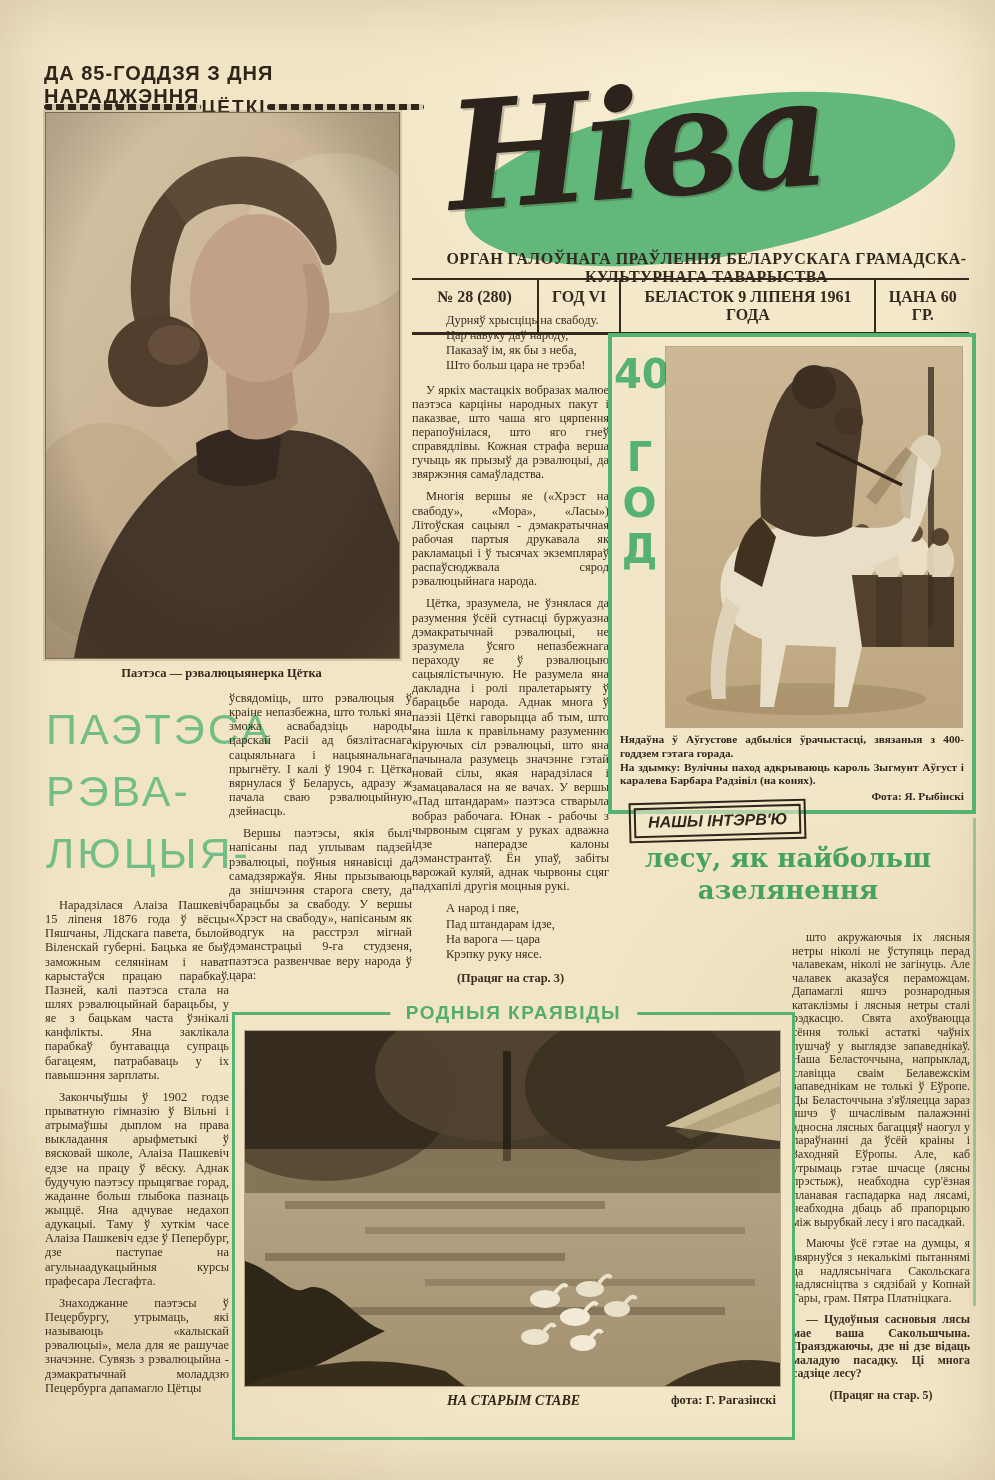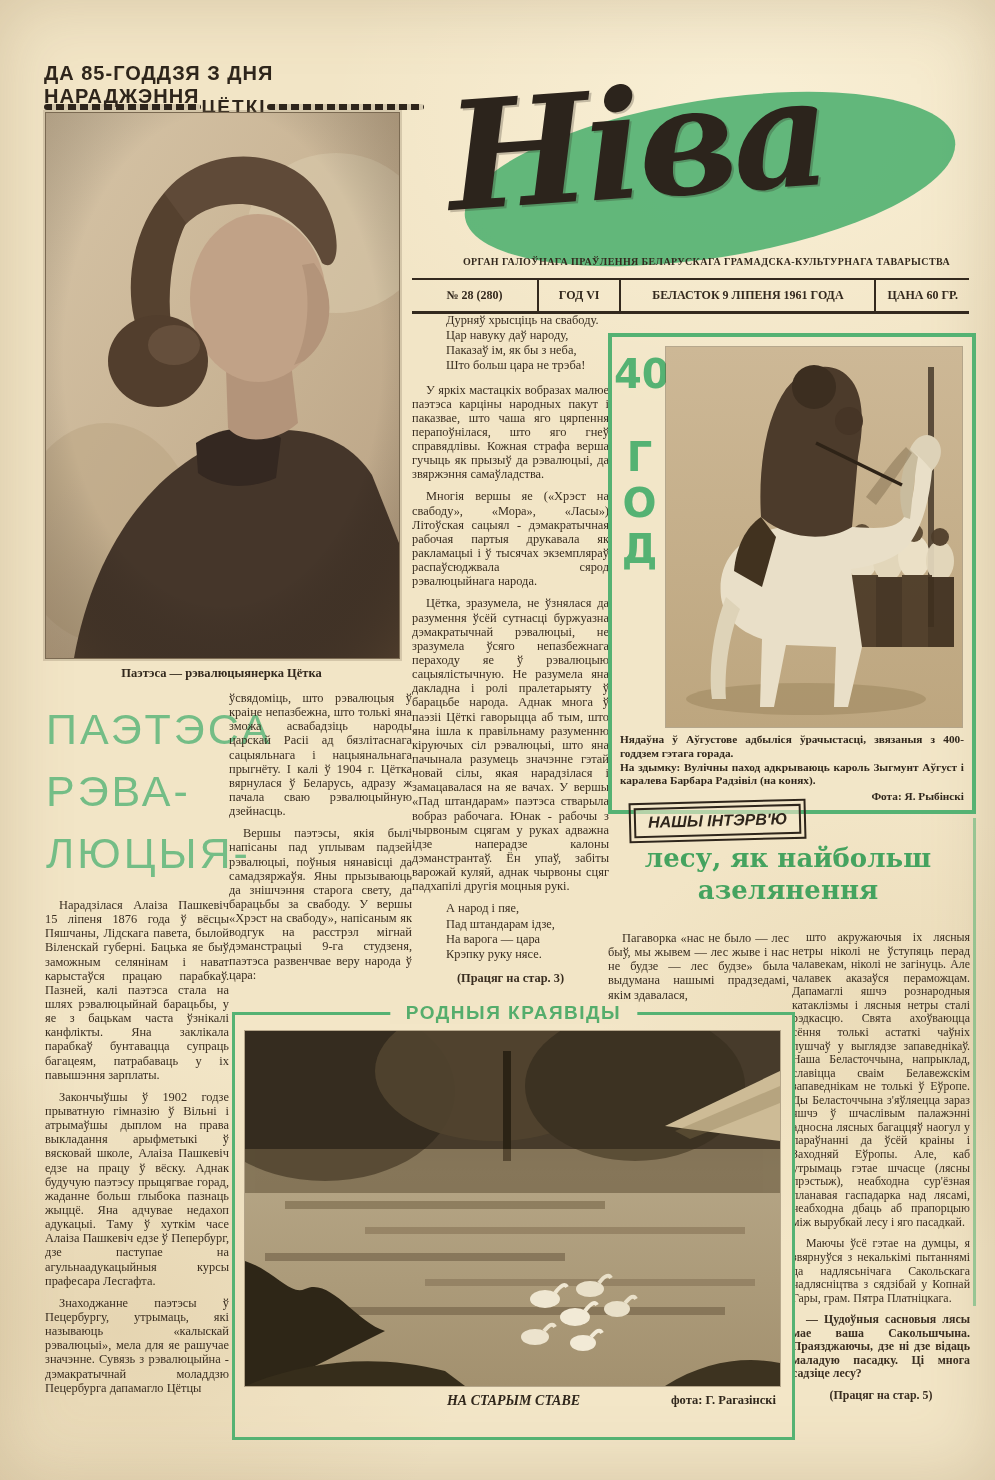--- a/index.html
+++ b/index.html
@@ -26,25 +26,25 @@
     box-shadow:0 0 0 2px rgba(123,106,82,.25);overflow:hidden;background:#c9b698;}
   .portrait svg{display:block;}
   .portrait-cap{left:45px;top:666px;width:353px;text-align:center;font-weight:bold;font-size:12.5px;color:#32281d;}
   
   .swash{left:462px;top:100px;width:496px;height:158px;background:#55b273;border-radius:50%;
     transform:rotate(-9deg);opacity:.92;}
   .nameplate{left:448px;top:42px;width:520px;height:215px;
     font-family:"DejaVu Serif",serif;font-style:italic;font-weight:bold;font-size:150px;
     color:#2c241c;transform:rotate(-4deg);letter-spacing:-4px;line-height:1.3;
     text-shadow:2px 2px 0 rgba(44,36,28,.25);}
-  .subtitle{left:443px;top:256px;width:527px;text-align:center;font-weight:bold;font-size:10px;
+  .subtitle{left:443px;top:250px;width:527px;text-align:center;font-weight:bold;font-size:16px;
     letter-spacing:.4px;color:#33291e;}
   
   .issuebar{left:412px;top:278px;width:557px;display:flex;border-top:2px solid #33291e;border-bottom:3px solid #33291e;}
-  .issuebar .cell{padding:8px 4px;font-weight:bold;font-size:12px;text-align:center;color:#33291e;}
+  .issuebar .cell{padding:8px 4px;font-weight:bold;font-size:16px;text-align:center;color:#33291e;}
   .issuebar .cell + .cell{border-left:2px solid #33291e;}
   .c1{width:21%;} .c2{width:13%;} .c3{width:44%;} .c4{flex:1;}
   
   .col{font-size:12.4px;line-height:1.14;text-align:justify;color:#3a2e21;overflow:hidden;}
   .col p{margin:0 0 8px 0;text-indent:14px;}
   .poem{margin:0 0 9px 0;padding-left:34px;line-height:1.22;}
   .poem div{white-space:nowrap;}
   .cont{font-weight:bold;text-align:center;text-indent:0 !important;}
   .centercol{left:412px;top:313px;width:197px;height:684px;}
   .leftcol1{left:45px;top:898px;width:184px;height:572px;}
@@ -201,23 +201,20 @@
       <div>Нядаўна ў Аўгустове адбыліся ўрачыстасці, звязаныя з 400-годдзем гэтага горада.</div>
       <div>На здымку: Вулічны паход адкрываюць кароль Зыгмунт Аўгуст і каралева Барбара Радзівіл (на конях).</div>
       <div class="credit">Фота: Я. Рыбінскі</div>
     </div>
   </div>
 
   <div class="abs intlabel">НАШЫ ІНТЭРВ'Ю</div>
   <div class="abs intheadline">
     <div>лесу, як найбольш</div>
     <div>азелянення</div>
-  </div>
-  <div class="abs col intcol1">
-    <p>Пагаворка «нас не было — лес быў, мы жывем — лес жыве і нас не будзе — лес будзе» была выдумана нашымі прадзедамі, якім здавалася,</p>
   </div>
   <div class="abs col intcol2">
     <p>што акружаючыя іх лясныя нетры ніколі не ўступяць перад чалавекам, ніколі не загінуць. Але чалавек аказаўся пераможцам. Дапамаглі яшчэ рознародныя катаклізмы і лясныя нетры сталі рэдкасцю. Свята ахоўваюцца сёння толькі астаткі чаўніх пушчаў у выглядзе запаведнікаў. Наша Беласточчына, напрыклад, славіцца сваім Белавежскім запаведнікам не толькі ў Еўропе. Ды Беласточчына з'яўляецца зараз яшчэ ў шчаслівым палажэнні адносна лясных багаццяў наогул у параўнанні да ўсёй краіны і Заходняй Еўропы. Але, каб утрымаць гэтае шчасце (лясны прэстыж), неабходна сур'ёзная планавая гаспадарка над лясамі, неабходна дбаць аб прапорцыю між вырубкай лесу і яго пасадкай.</p>
     <p>Маючы ўсё гэтае на думцы, я звярнуўся з некалькімі пытаннямі да надлясьнічага Сакольскага надлясніцтва з сядзібай у Копнай Гары, грам. Пятра Платніцкага.</p>
     <p class="question">— Цудоўныя сасновыя лясы мае ваша Сакольшчына. Праязджаючы, дзе ні дзе відаць маладую пасадку. Ці многа садзіце лесу?</p>
     <p class="cont">(Працяг на стар. 5)</p>
   </div>
   <div class="abs edge-rule"></div>
 
   <div class="abs bigheadline">

